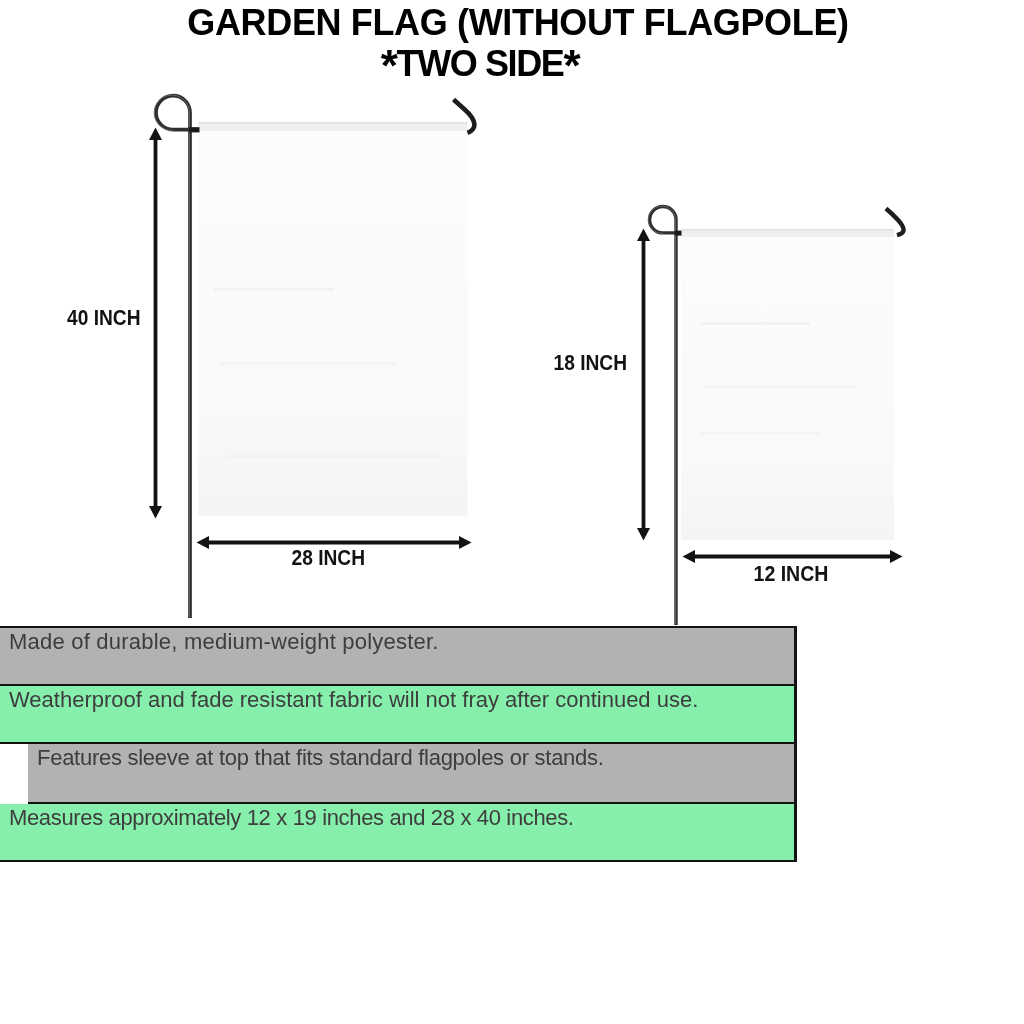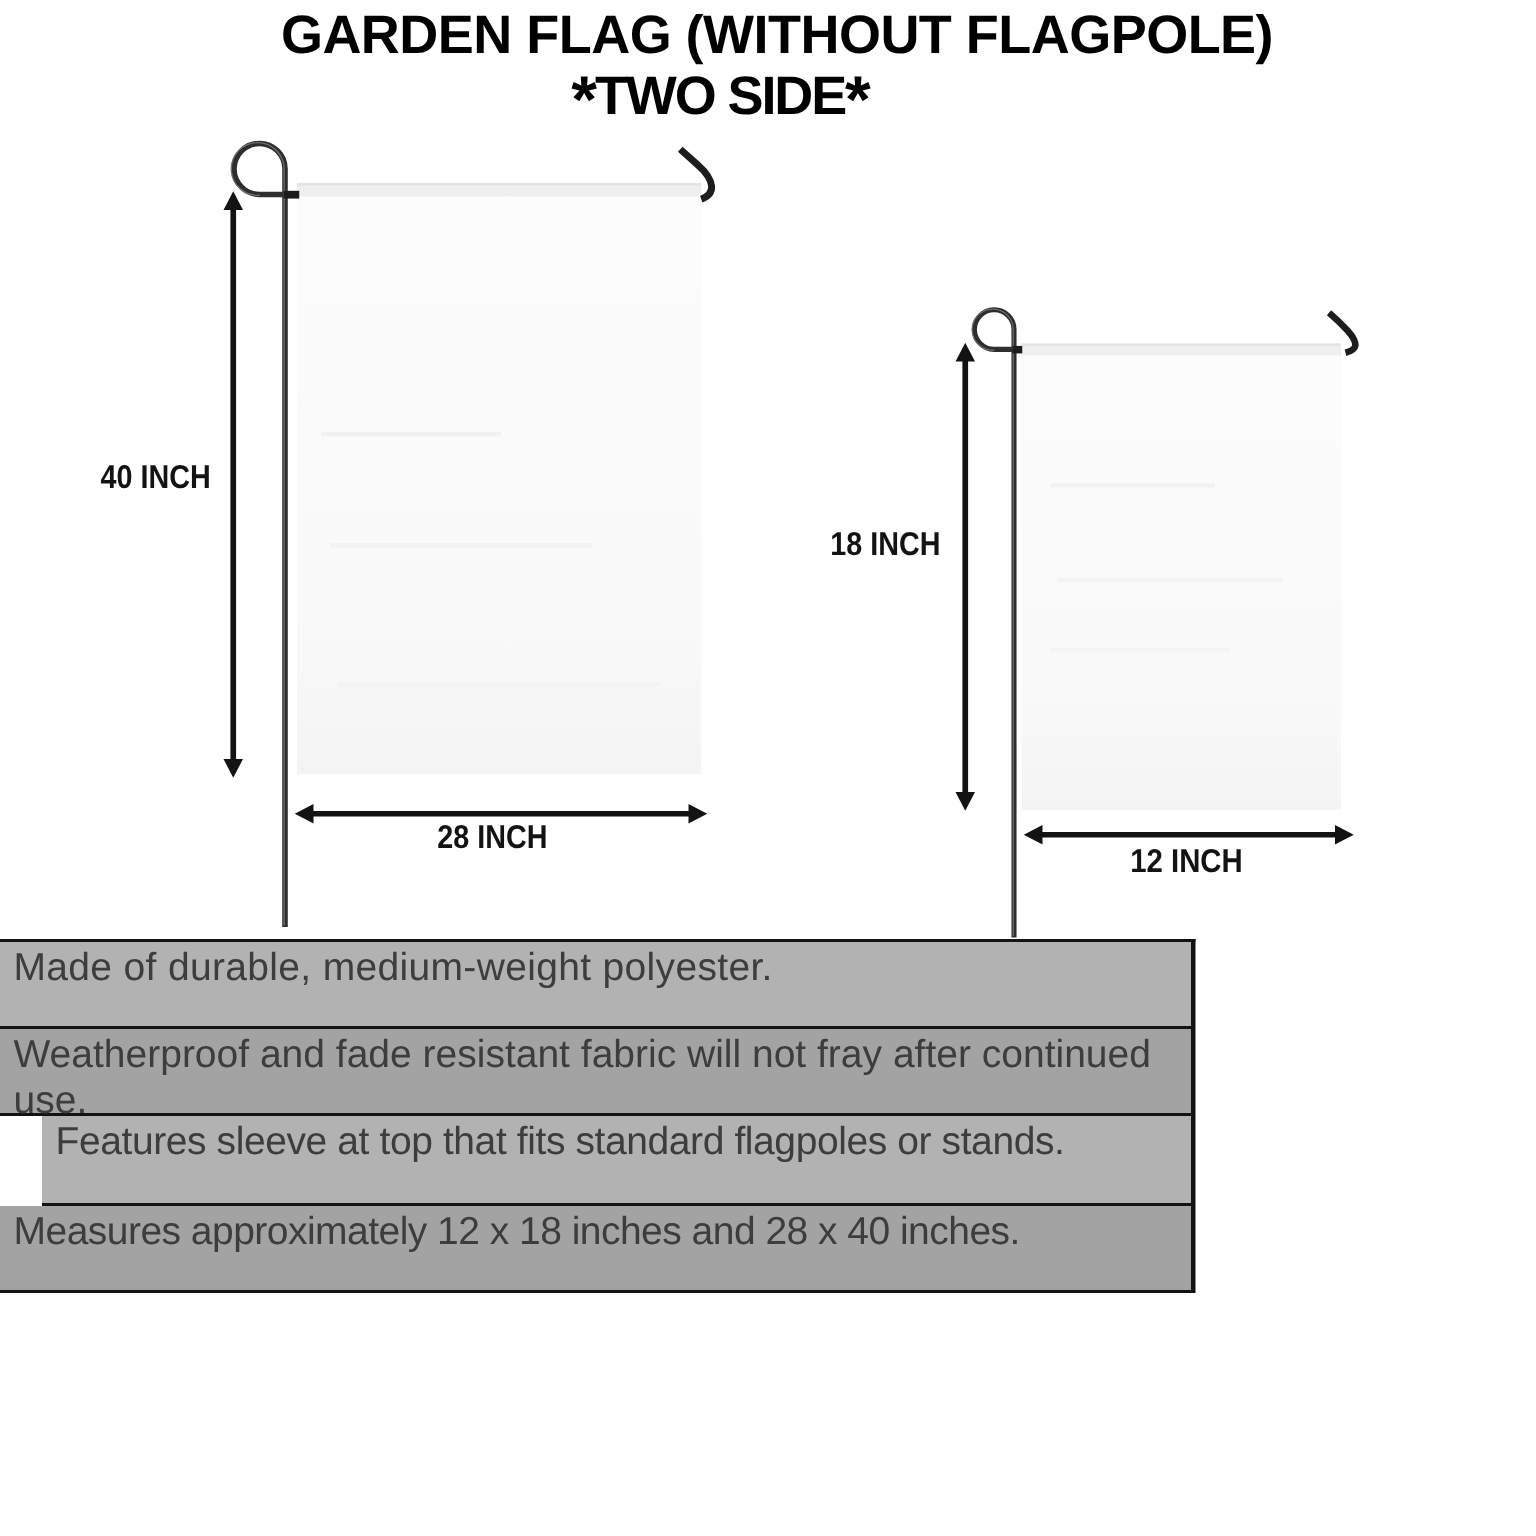--- a/index.html
+++ b/index.html
@@ -1,22 +1,22 @@
 <!DOCTYPE html>
 <html><head>
 <meta charset="utf-8">
 <style>
   html,body{margin:0;padding:0;background:#ffffff;}
   #page{position:relative;width:1024px;height:1024px;background:#ffffff;overflow:hidden;
         font-family:"Liberation Sans", sans-serif;}
   .title{position:absolute;font-weight:bold;color:#000;white-space:nowrap;line-height:36px;}
   .lbl{font-family:"Liberation Sans", sans-serif;font-weight:bold;fill:#131313;}
   .row{box-sizing:border-box;height:58px;border-bottom:2px solid #131313;
-       font-size:26px;color:#3d3d3d;padding:1px 0 0 9px;}
-  .g{background:#b2b2b2;} .w{background:#a3a3a3;}
+       font-size:22px;color:#3d3d3d;padding:1px 0 0 9px;}
+  .g{background:#b2b2b2;} .w{background:#86efac;}
 </style>
 </head>
 <body>
 <div id="page">
 
   <div class="title" style="top:46px;left:480px;transform:translateX(-50%);font-size:36px;letter-spacing:-1.4px;"><span style="font-size:44px;vertical-align:-5px;letter-spacing:-1.4px;">*</span>TWO SIDE<span style="font-size:44px;vertical-align:-5px;letter-spacing:-1.4px;">*</span></div>
 
   <div class="title" style="top:5px;left:518px;transform:translateX(-50%);font-size:36px;letter-spacing:-0.35px;">GARDEN FLAG (WITHOUT FLAGPOLE)</div>
 
   <svg width="1024" height="630" viewBox="0 0 1024 630" style="position:absolute;left:0;top:0;" xmlns="http://www.w3.org/2000/svg">
@@ -90,16 +90,16 @@
   </svg>
 
   <div style="position:absolute;left:0;top:626px;width:797px;box-sizing:border-box;border-top:2px solid #131313;border-right:3px solid #131313;">
 
     <div class="row g" style="letter-spacing:0.22px;">Made of durable, medium-weight polyester.</div>
 
     <div class="row w">Weatherproof and fade resistant fabric will not fray after continued use.</div>
 
     <div class="row g" style="height:60px;letter-spacing:-0.27px;margin-left:28px;">Features sleeve at top that fits standard flagpoles or stands.</div>
 
-    <div class="row w" style="letter-spacing:-0.35px;">Measures approximately 12 x 18 inches and 28 x 40 inches.</div>
+    <div class="row w" style="letter-spacing:-0.35px;">Measures approximately 12 x 19 inches and 28 x 40 inches.</div>
 
   </div>
 </div>
 
 </body></html>

